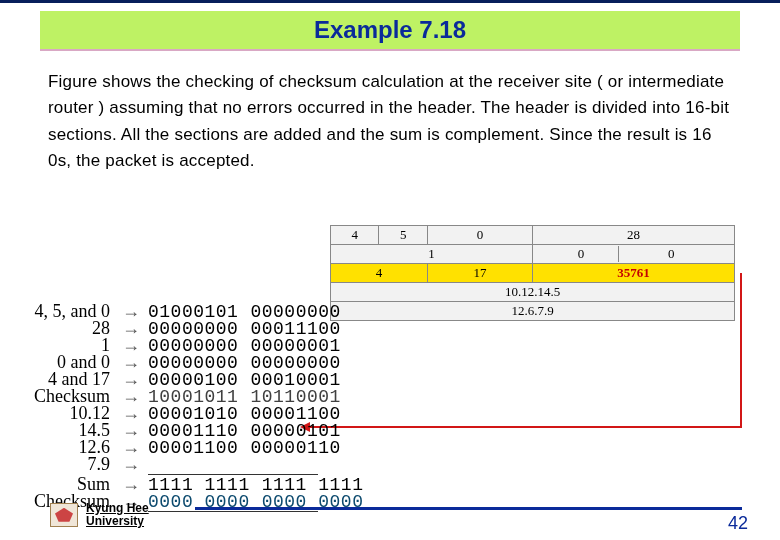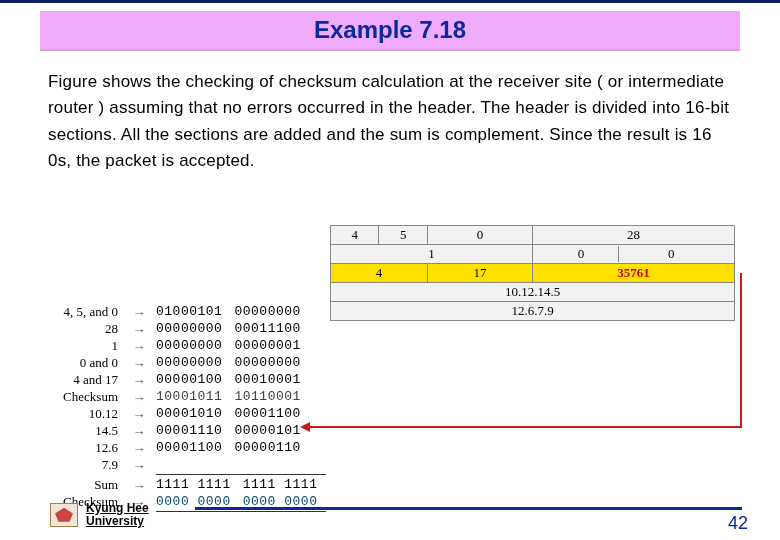--- a/index.html
+++ b/index.html
@@ -7,21 +7,21 @@
     width: 780px;
     height: 540px;
     font-family: Arial, sans-serif;
     background: #fff;
     position: relative;
     border-top: 3px solid #071f5b;
     overflow: hidden;
   }
   .title-band {
     margin: 8px 40px 0 40px;
-    background: #f0abfc;
+    background: #bef264;
     border-bottom: 2px solid #d9a8c4;
     padding: 5px 0;
     text-align: center;
   }
   .title-band h1 {
     color: #0a2a9a;
     font-size: 24px;
     font-weight: bold;
   }
   .body-text {
@@ -67,24 +67,24 @@
     position: absolute;
     left: 300px;
     top: 419px;
     width: 0; height: 0;
     border-top: 5px solid transparent;
     border-bottom: 5px solid transparent;
     border-right: 10px solid #d21717;
   }
   .calc {
     position: absolute;
-    left: 40px;
+    left: 32px;
     top: 300px;
     font-family: "Times New Roman", serif;
-    font-size: 13px;
+    font-size: 18px;
   }
   .calc-row { height: 17px; display: flex; align-items: center; }
   .calc-label { width: 82px; text-align: right; padding-right: 4px; }
   .arrow-cell { width: 34px; text-align: center; color: #555; }
   .bits { font-family: "Courier New", monospace; letter-spacing: 0.5px; }
   .bits .sep { display: inline-block; width: 12px; }
   .red-txt { color: #404040; }
   .green-txt { color: #0c4a6e; }
   .hr-calc {
     border: none;

